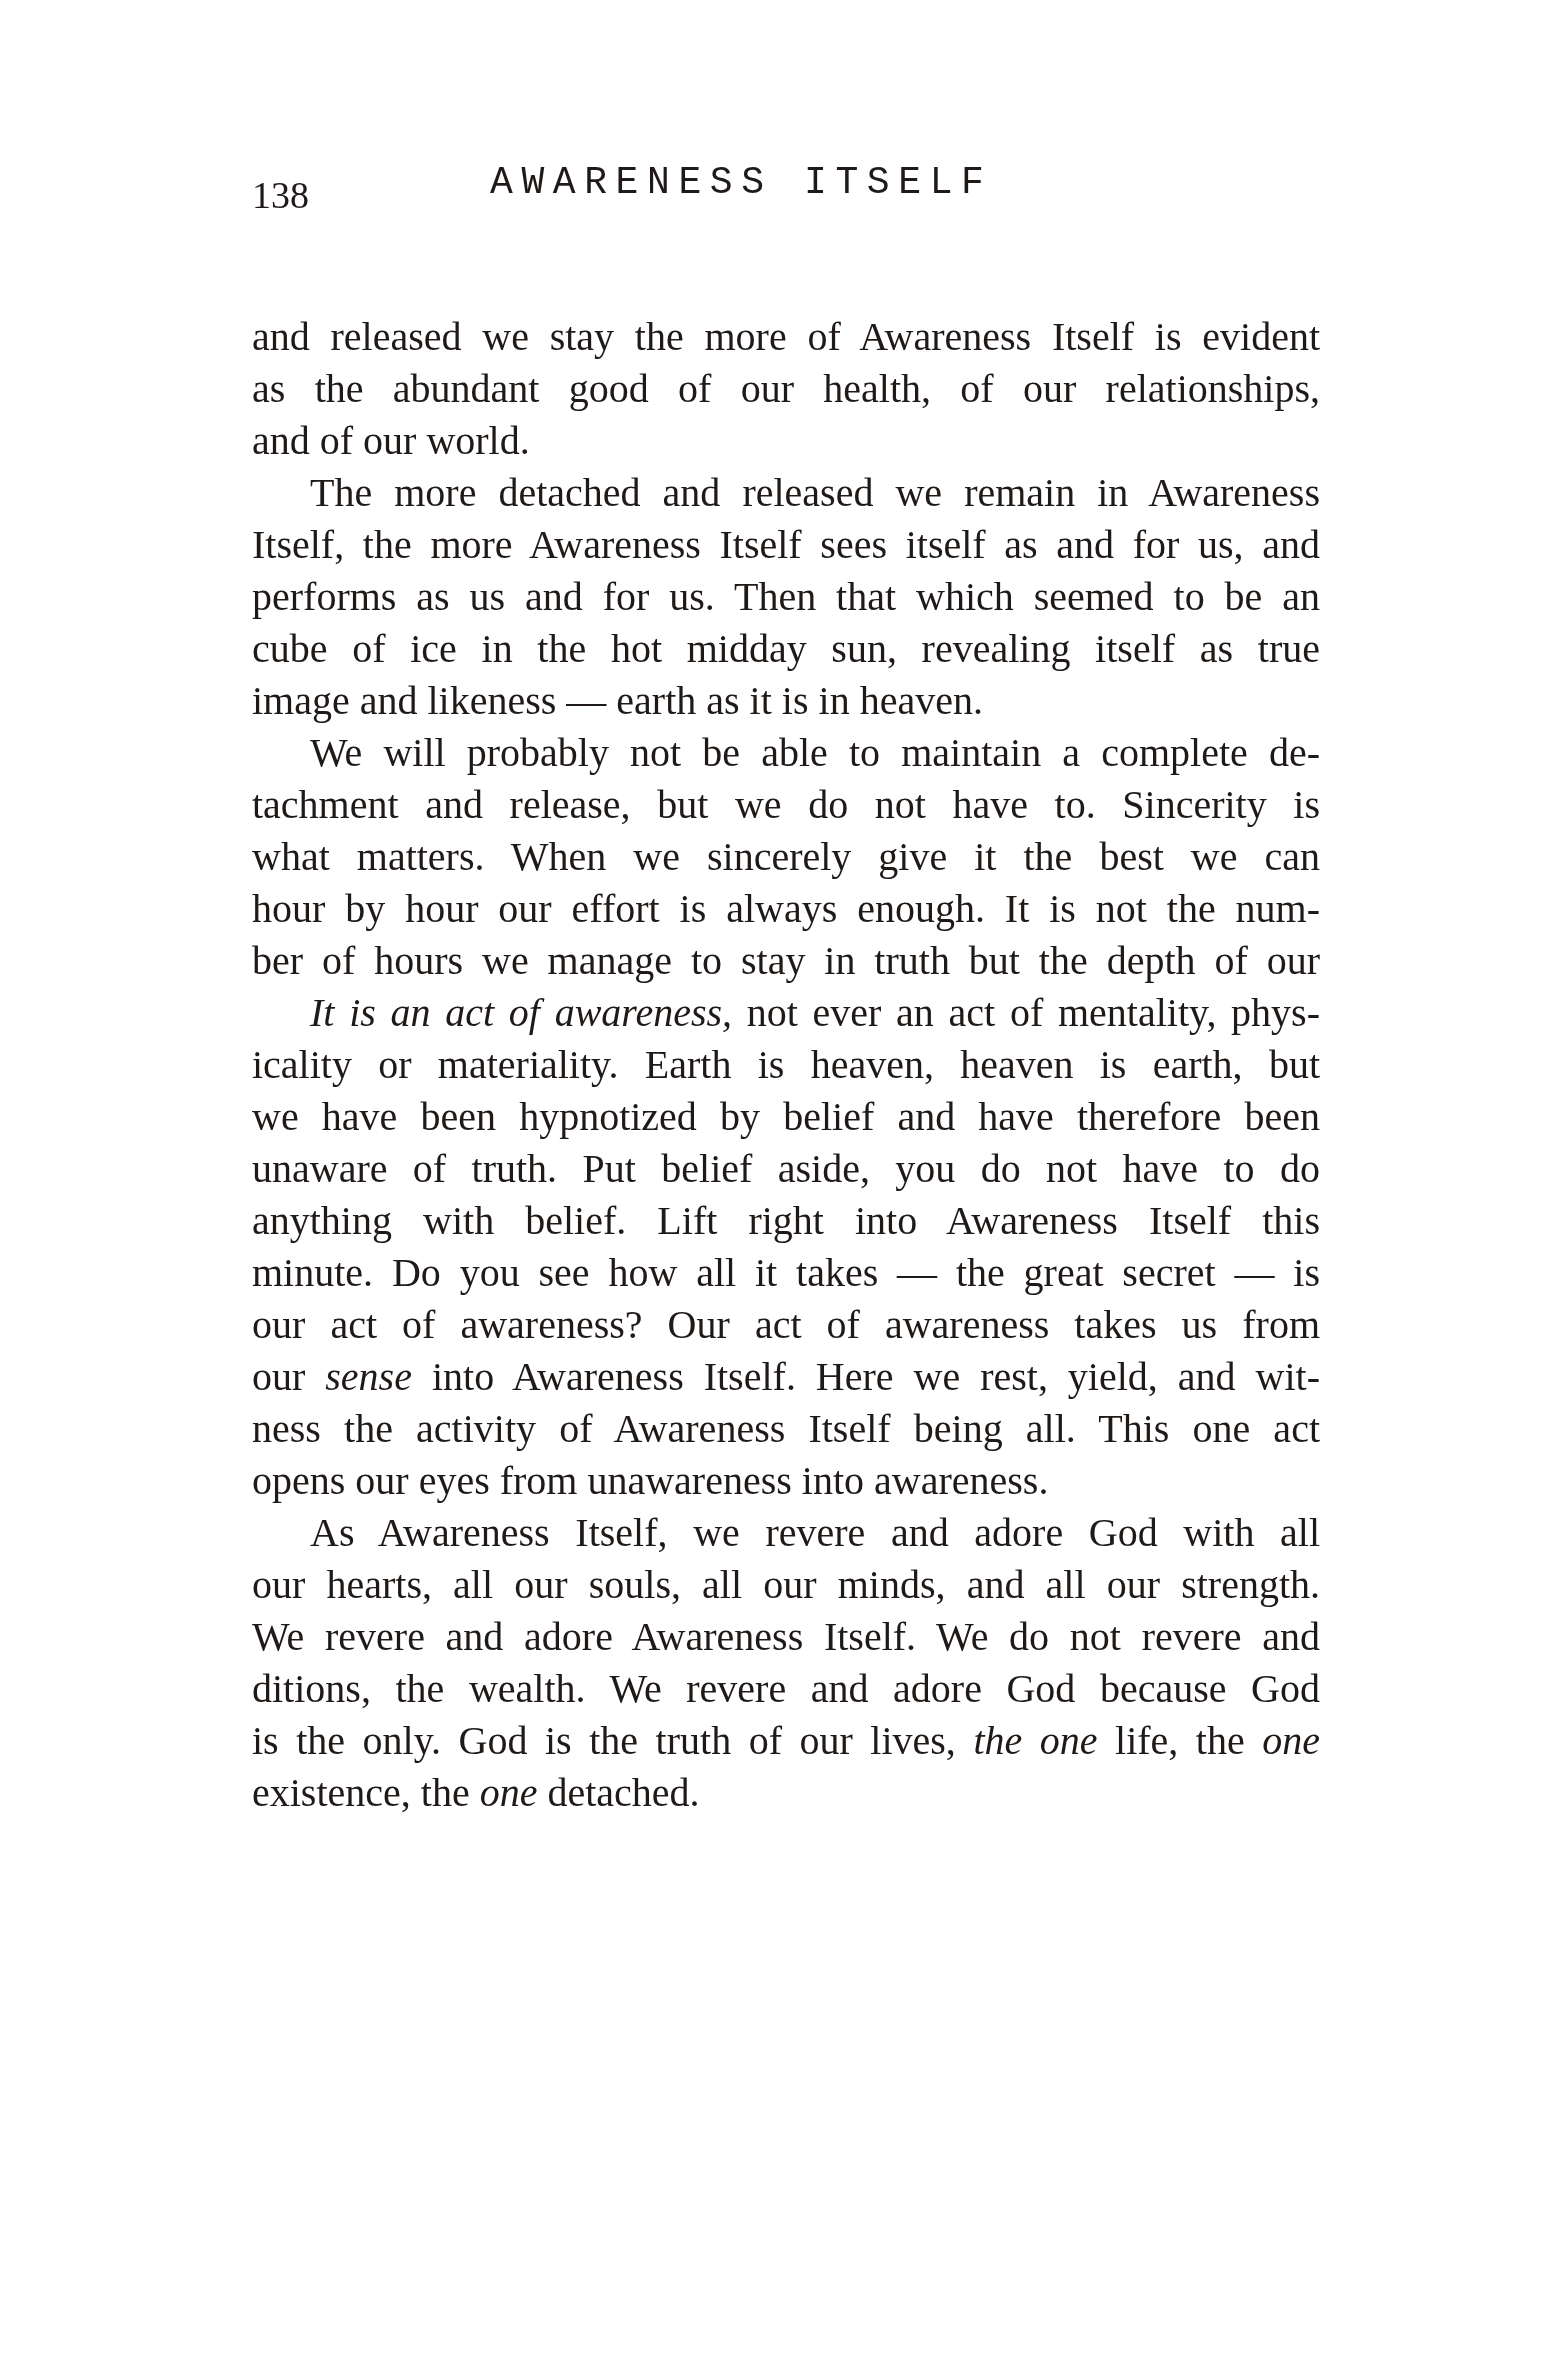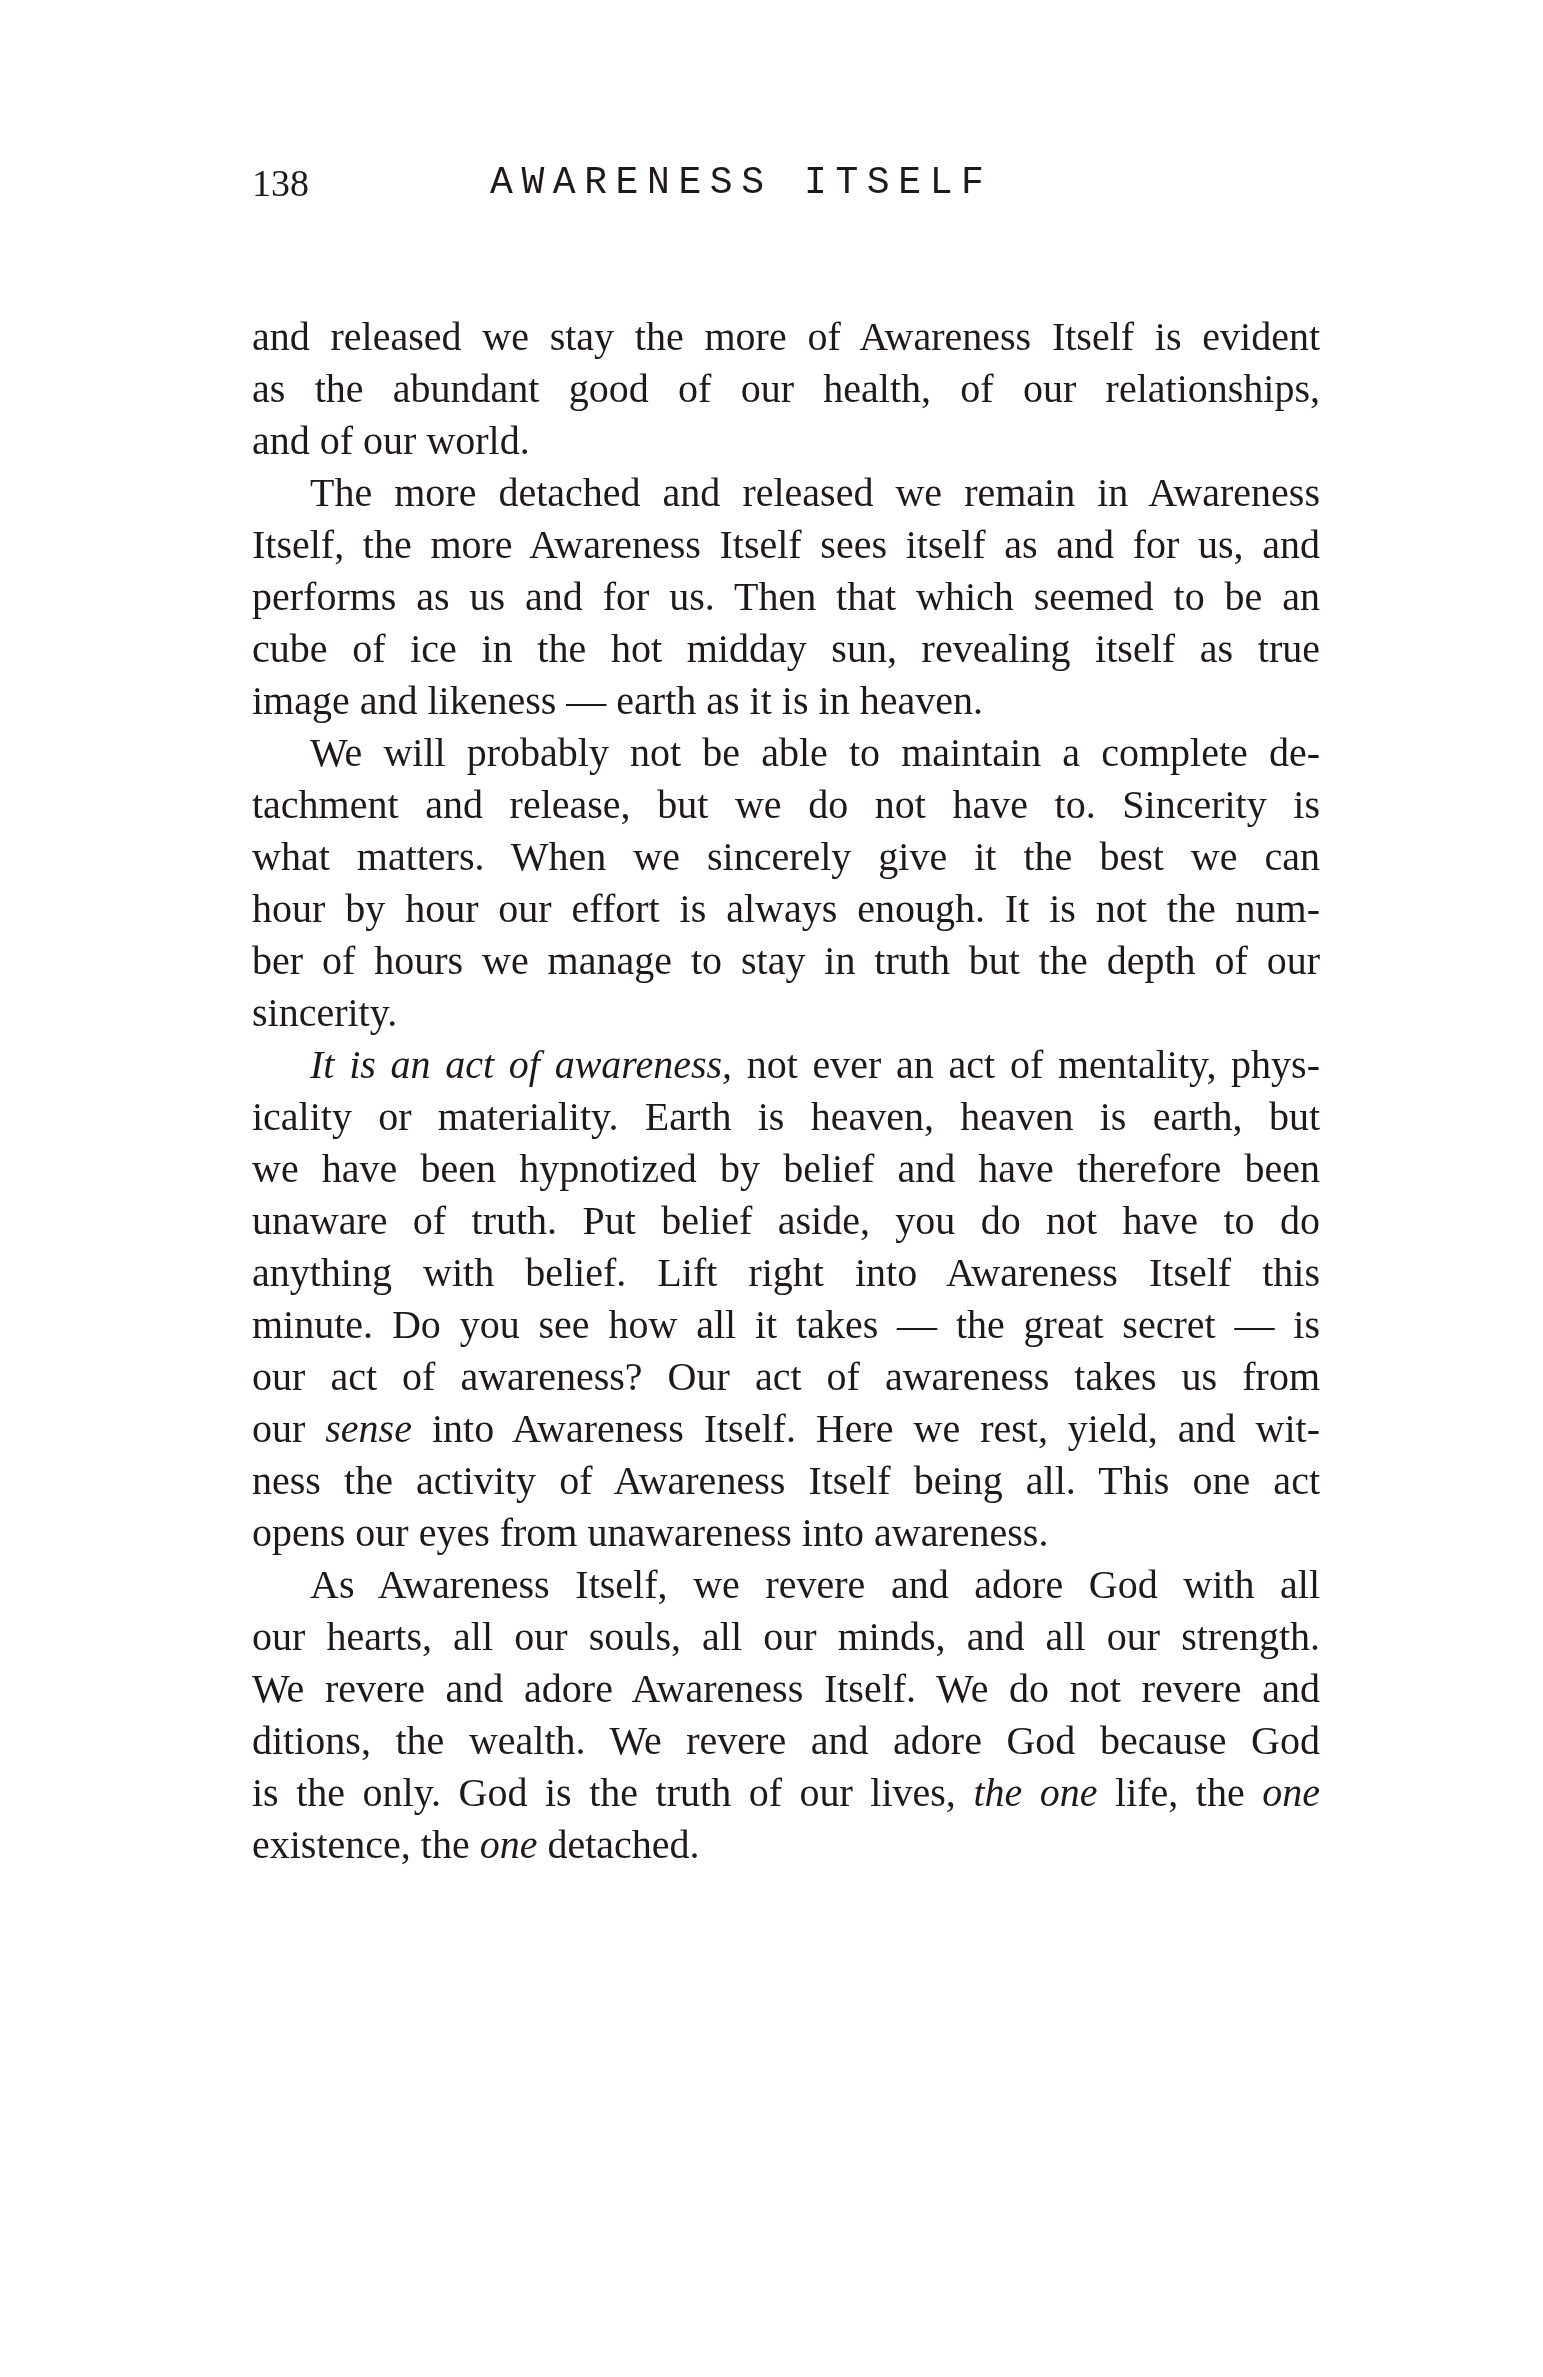--- a/index.html
+++ b/index.html
@@ -1,20 +1,20 @@
 <!DOCTYPE html>
 <html><head>
 <meta charset="utf-8">
 <style>
   html,body{margin:0;padding:0;background:#ffffff;}
   body{width:1544px;height:2378px;position:relative;overflow:hidden;}
   .page{position:absolute;left:0;top:0;width:1544px;height:2378px;background:#fff;}
   .running-head{position:absolute;top:161px;left:252px;width:1076px;height:58px;
     font-family:"Liberation Serif",serif;color:#1f1a17;}
-  .folio{position:absolute;left:0;top:0;font-size:38px;text-align:right;}
+  .folio{position:absolute;left:0;top:12px;font-size:38px;text-align:right;}
   .title{position:absolute;left:238px;top:0;font-size:38px;letter-spacing:8.6px;font-family:Liberation Mono, monospace;}
   .body{position:absolute;left:252px;top:279px;width:1068px;
     font-family:"Liberation Serif",serif;font-size:40px;line-height:52px;
     color:#1f1a17;text-align:justify;}
   .para{margin:0;text-indent:58px;}
   .para.noindent{text-indent:0;margin-top:32px;}
   .line{display:block;text-align:justify;text-align-last:justify;white-space:nowrap;height:52px;overflow:visible;}
   .line.last{text-align-last:left;}
   .para .line:first-child{padding-left:58px;}
   .para.noindent .line:first-child{padding-left:0;}
@@ -41,21 +41,20 @@
         <span class="line"><span>performs as us and for us. Then that which seemed to be an</span></span>
         <span class="line"><span>cube of ice in the hot midday sun, revealing itself as true</span></span>
         <span class="line last"><span>image and likeness — earth as it is in heaven.</span></span>
       </div>
       <div class="para">
         <span class="line"><span>We will probably not be able to maintain a complete de-</span></span>
         <span class="line"><span>tachment and release, but we do not have to. Sincerity is</span></span>
         <span class="line"><span>what matters. When we sincerely give it the best we can</span></span>
         <span class="line"><span>hour by hour our effort is always enough. It is not the num-</span></span>
         <span class="line"><span>ber of hours we manage to stay in truth but the depth of our</span></span>
-        <span class="line last"><span>sincerity.</span></span>
       </div>
       <div class="para">
         <span class="line"><em>It is an act of awareness,</em><span> not ever an act of mentality, phys-</span></span>
         <span class="line"><span>icality or materiality. Earth is heaven, heaven is earth, but</span></span>
         <span class="line"><span>we have been hypnotized by belief and have therefore been</span></span>
         <span class="line"><span>unaware of truth. Put belief aside, you do not have to do</span></span>
         <span class="line"><span>anything with belief. Lift right into Awareness Itself this</span></span>
         <span class="line"><span>minute. Do you see how all it takes — the great secret — is</span></span>
         <span class="line"><span>our act of awareness? Our act of awareness takes us from</span></span>
         <span class="line"><span>our </span><em>sense</em><span> into Awareness Itself. Here we rest, yield, and wit-</span></span>

